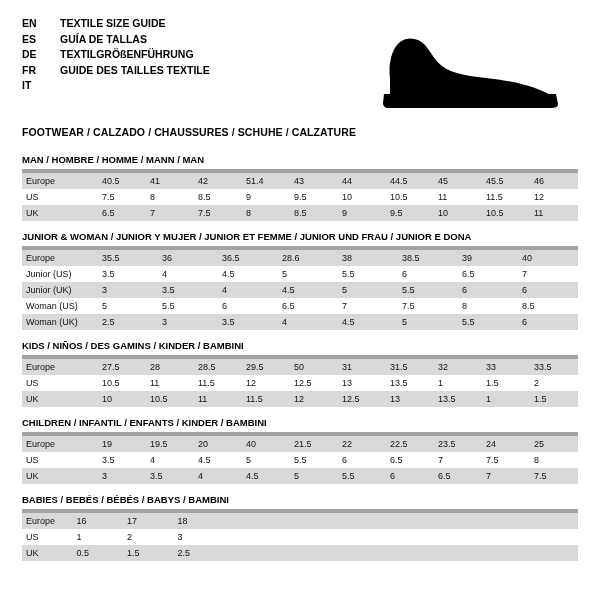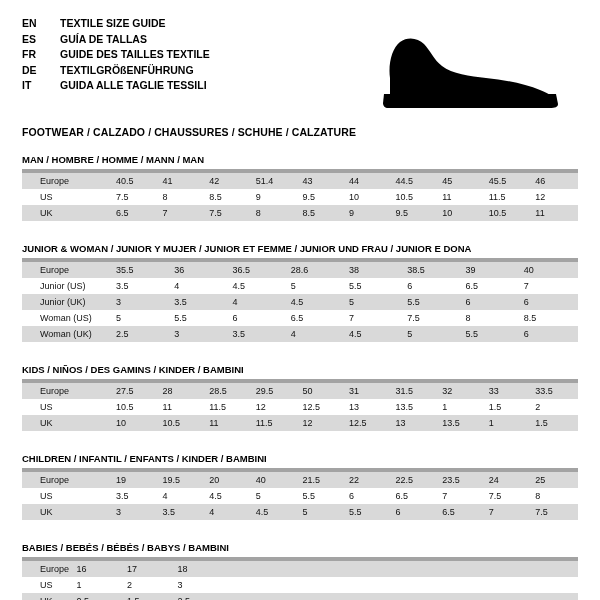--- a/index.html
+++ b/index.html
@@ -55,21 +55,21 @@
 
   .section-title {
     font-size: 10.5px;
     font-weight: bold;
     margin-top: 14px;
     letter-spacing: 0.1px;
   }
 
   
   .group {
-    margin-top: 22px;
+    margin-top: 10px;
   }
   .group-title {
     font-size: 9.5px;
     font-weight: bold;
     border-bottom: 4px solid #a3a3a3;
     padding-bottom: 4px;
     margin-bottom: 0;
   }
   table.size-table {
     border-collapse: collapse;
@@ -81,21 +81,21 @@
     height: 16px;
     padding: 0 0 0 4px;
     vertical-align: middle;
     color: #111;
   }
   table.size-table tr.shaded td {
     background: #d9d9d9;
   }
   table.size-table td.label {
     width: 72px;
-    padding-left: 18px;
+    padding-left: 4px;
   }
   .babies table.size-table td {
     width: auto;
   }
 
   
   .group.first { margin-top: 16px; }
 </style>
 </head>
 <body>
@@ -106,30 +106,29 @@
     <div class="lang-list">
       <div class="lang-row">
         <span class="lang-code">EN</span>
         <span class="lang-title">TEXTILE SIZE GUIDE</span>
       </div>
       <div class="lang-row">
         <span class="lang-code">ES</span>
         <span class="lang-title">GUÍA DE TALLAS</span>
       </div>
       <div class="lang-row">
+        <span class="lang-code">DE</span>
+        <span class="lang-title">TEXTILGRÖßENFÜHRUNG</span>
+      </div>
+      <div class="lang-row">
         <span class="lang-code">FR</span>
         <span class="lang-title">GUIDE DES TAILLES TEXTILE</span>
       </div>
       <div class="lang-row">
-        <span class="lang-code">DE</span>
-        <span class="lang-title">TEXTILGRÖßENFÜHRUNG</span>
-      </div>
-      <div class="lang-row">
         <span class="lang-code">IT</span>
-        <span class="lang-title">GUIDA ALLE TAGLIE TESSILI</span>
       </div>
     </div>
 
     <svg class="shoe-art" viewBox="0 0 190 78" aria-hidden="true">
       <path fill="#000000" d="M12 44 C10 30 14 14 22 8 C30 2 40 4 46 10 C52 16 56 26 64 32 C74 40 92 42 108 44 C128 46 148 50 162 56 C172 60 178 64 178 68 L178 72 L12 72 Z"></path>
       <path fill="#000000" d="M6 60 L178 60 L180 70 C180 73 177 74 172 74 L10 74 C7 74 5 72 5 69 Z"></path>
     </svg>
   </div>
 
   <div class="section-title">FOOTWEAR / CALZADO / CHAUSSURES / SCHUHE / CALZATURE</div>

